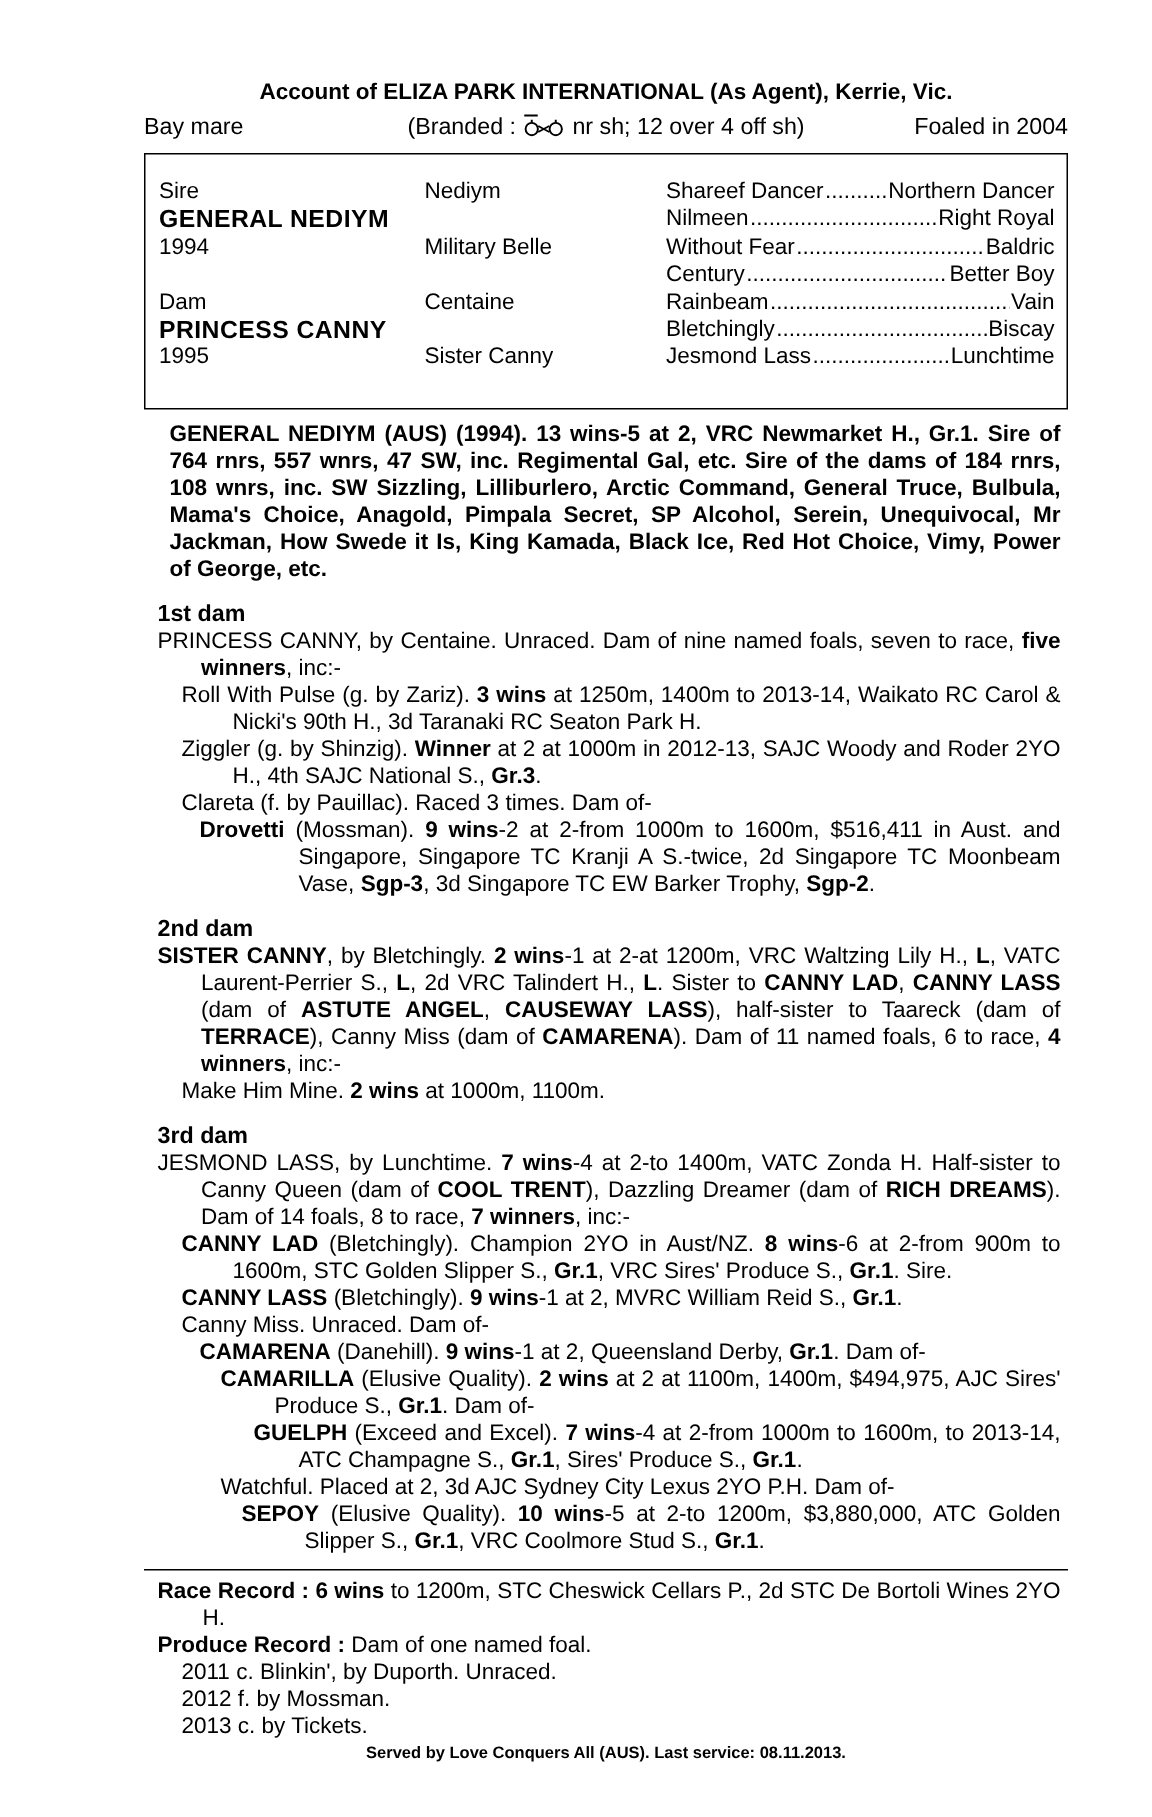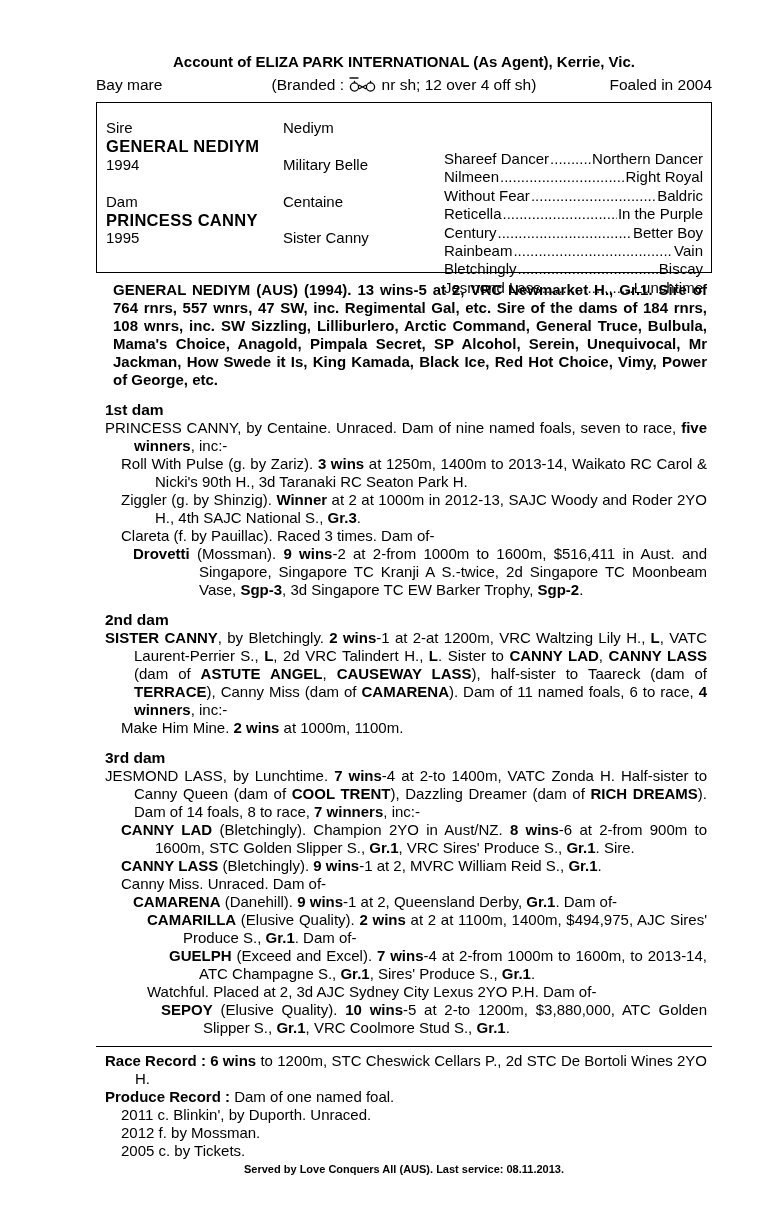--- a/index.html
+++ b/index.html
@@ -26,21 +26,21 @@
   .brandsym svg { vertical-align:-3px; }
 
   
   .pedbox { border:1.5px solid #000; margin-top:7px; display:flex; padding:16px 8px 6px 9px; }
   .pcol1 { width:177px; } .pcol2 { width:161px; } .pcol3 { flex:1; min-width:0; }
   .prow { height:18.4px; line-height:18.4px; font-size:15px; white-space:nowrap; }
   .pname { font-weight:bold; font-size:16.5px; letter-spacing:.3px; }
   .lead { display:flex; align-items:baseline; }
   .lead .dots { flex:1 1 auto; overflow:hidden; margin:0 1px; min-width:8px; }
   .lead .dots::before { content:"............................................................................"; white-space:nowrap; }
-  .lead .rn { white-space:nowrap;margin-top:31px; }
+  .lead .rn { white-space:nowrap; }
 
   
   .sirepara { font-weight:bold; margin:8px 5px 0 17px; text-align:justify; font-size:15px; line-height:18px; }
   .textwrap { margin:0 5px 0 9px; }
   .section { margin-top:11px; }
   .shead { font-weight:bold; font-size:15.5px; line-height:19px; }
   .para { font-size:15px; line-height:18px; text-align:justify; }
   .para b { font-weight:bold; }
   .d0 { padding-left:29px; text-indent:-29px; }
   .d1 { padding-left:50px; text-indent:-34px; }
@@ -108,25 +108,20 @@
           <span class="ln">Nilmeen</span>
           <span class="dots"></span>
           <span class="rn">Right Royal</span>
         </div>
         <div class="prow lead">
           <span class="ln">Without Fear</span>
           <span class="dots"></span>
           <span class="rn">Baldric</span>
         </div>
         <div class="prow lead">
-          <span class="ln">Reticella</span>
-          <span class="dots"></span>
-          <span class="rn">In the Purple</span>
-        </div>
-        <div class="prow lead">
           <span class="ln">Century</span>
           <span class="dots"></span>
           <span class="rn">Better Boy</span>
         </div>
         <div class="prow lead">
           <span class="ln">Rainbeam</span>
           <span class="dots"></span>
           <span class="rn">Vain</span>
         </div>
         <div class="prow lead">
@@ -172,18 +167,18 @@
       </div>
     </div>
 
   <hr class="rule">
 
   <div class="textwrap">
       <div class="para r0"><b>Race Record : 6 wins</b><span> to 1200m, STC Cheswick Cellars P., 2d STC De Bortoli Wines 2YO H.</span></div>
       <div class="para r0"><b>Produce Record :</b><span> Dam of one named foal.</span></div>
       <div class="para r1"><span>2011 c. Blinkin', by Duporth. Unraced.</span></div>
       <div class="para r1"><span>2012 f. by Mossman.</span></div>
-      <div class="para r1"><span>2005 c. by Tickets.</span></div>
+      <div class="para r1"><span>2013 c. by Tickets.</span></div>
     </div>
 
   <div class="served">Served by Love Conquers All (AUS). Last service: 08.11.2013.</div>
 
 </div>
 
 </body></html>

